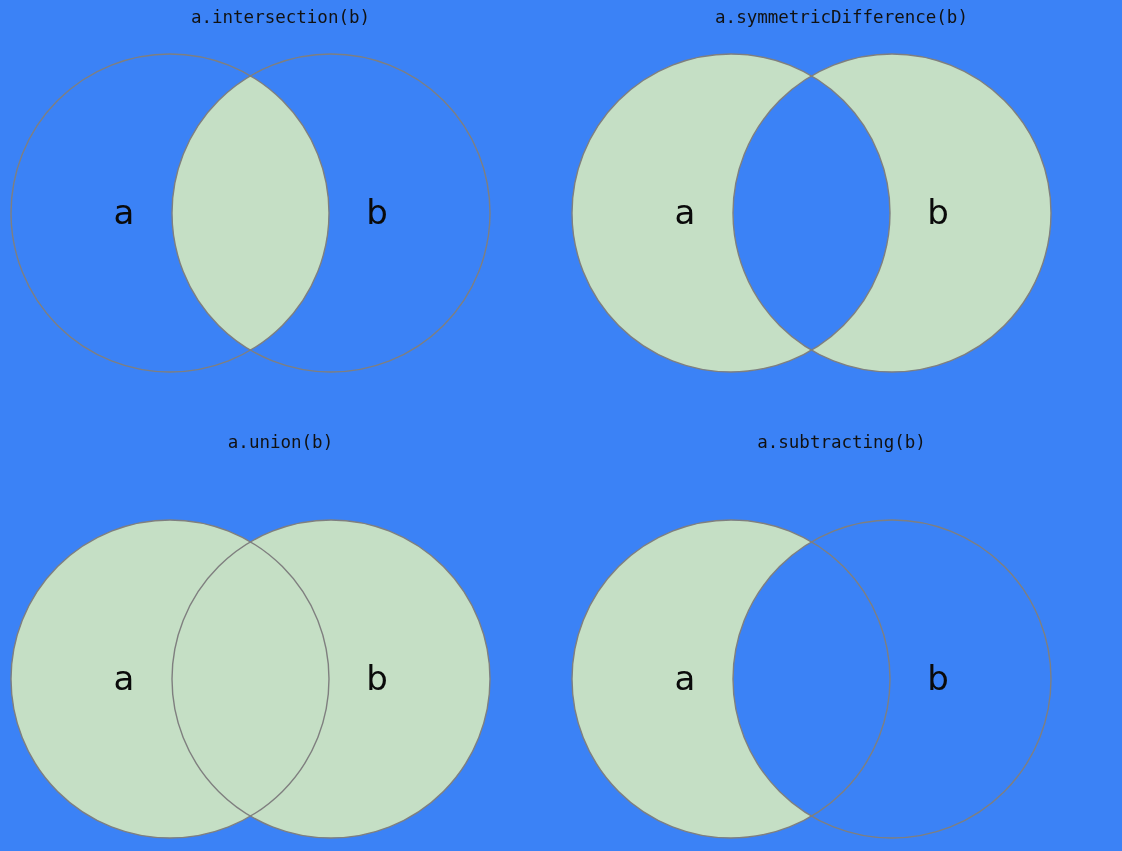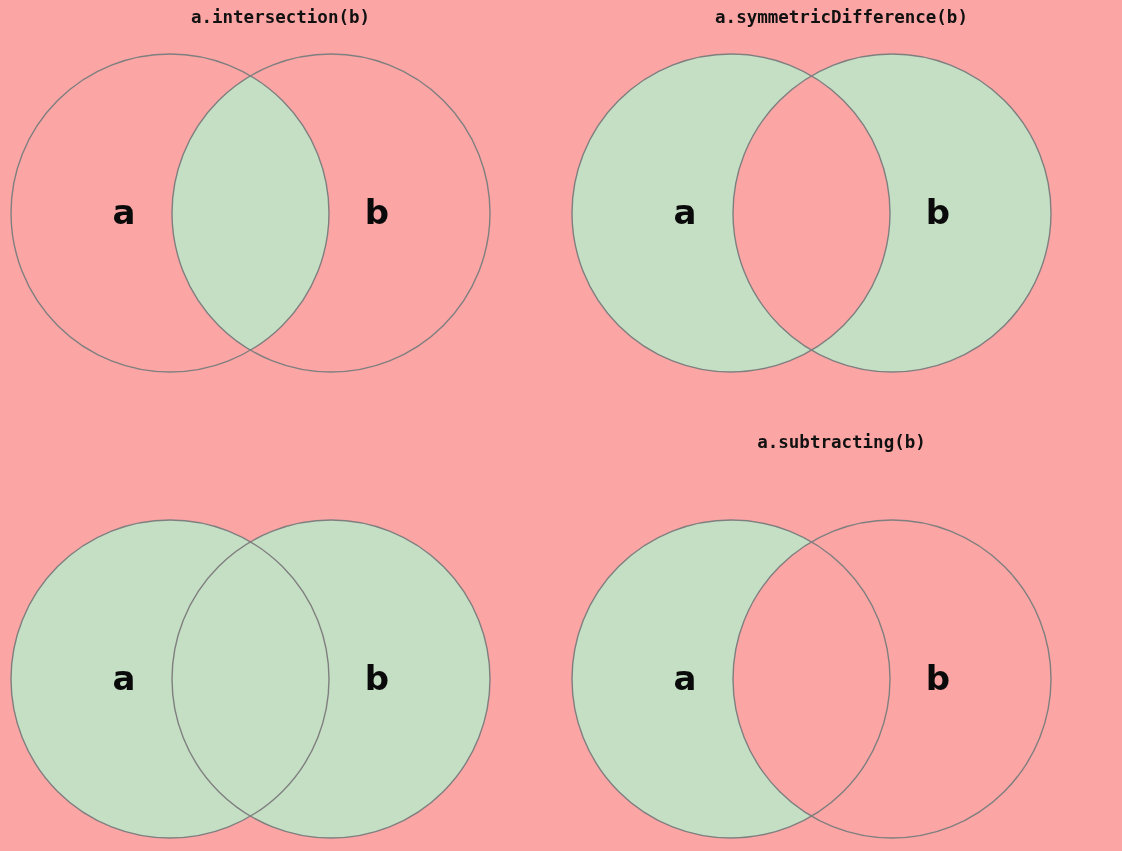--- a/index.html
+++ b/index.html
@@ -10,22 +10,21 @@
   body {
     width: 1122px;
     height: 851px;
     overflow: hidden;
     font-family: "Liberation Sans", sans-serif;
   }
   #board {
     position: relative;
     width: 1122px;
     height: 851px;
-    background: #fca5a5;
-    font-weight: bold;
+    background: #3b82f6;
   }
   .panel {
     position: absolute;
     width: 561px;
     height: 425px;
   }
   .panel-tl { left: 0px;   top: 0px;   }
   .panel-tr { left: 561px; top: 0px;   }
   .panel-bl { left: 0px;   top: 425px; height: 426px; }
   .panel-br { left: 561px; top: 425px; height: 426px; }
@@ -109,20 +108,21 @@
       <rect x="0" y="0" width="561" height="426" fill="#c5dfc5" mask="url(#maskAonly-tr)"></rect>
       <rect x="0" y="0" width="561" height="426" fill="#c5dfc5" mask="url(#maskBonly-tr)"></rect>
       <circle cx="170" cy="213" r="159" fill="none" stroke="#7f7f7f" stroke-width="1.4"></circle>
       <circle cx="331" cy="213" r="159" fill="none" stroke="#7f7f7f" stroke-width="1.4"></circle>
       <text class="set-label" x="124" y="214">a</text>
       <text class="set-label" x="377" y="214">b</text>
     </svg>
   </div>
 
   <div class="panel panel-bl">
+    <div class="panel-title">a.union(b)</div>
     <svg class="venn-svg" viewBox="0 0 561 426">
       <circle cx="170" cy="254" r="159" fill="#c5dfc5" stroke="none"></circle>
       <circle cx="331" cy="254" r="159" fill="#c5dfc5" stroke="none"></circle>
       <circle cx="170" cy="254" r="159" fill="none" stroke="#7f7f7f" stroke-width="1.4"></circle>
       <circle cx="331" cy="254" r="159" fill="none" stroke="#7f7f7f" stroke-width="1.4"></circle>
       <text class="set-label" x="124" y="255">a</text>
       <text class="set-label" x="377" y="255">b</text>
     </svg>
   </div>
 

